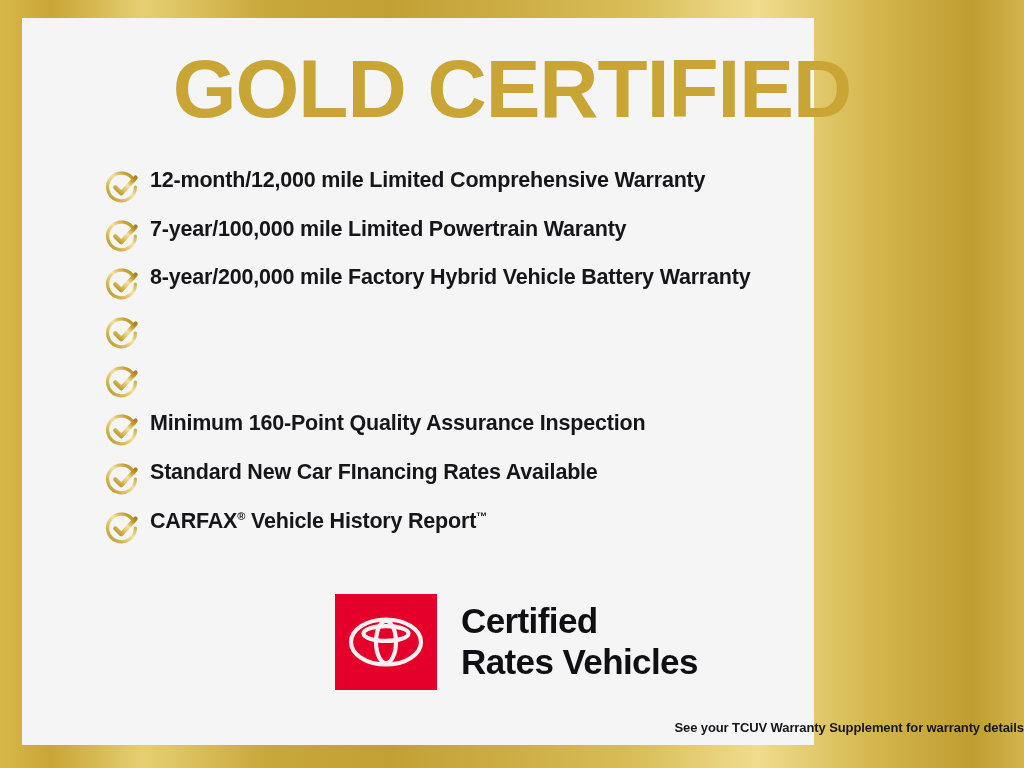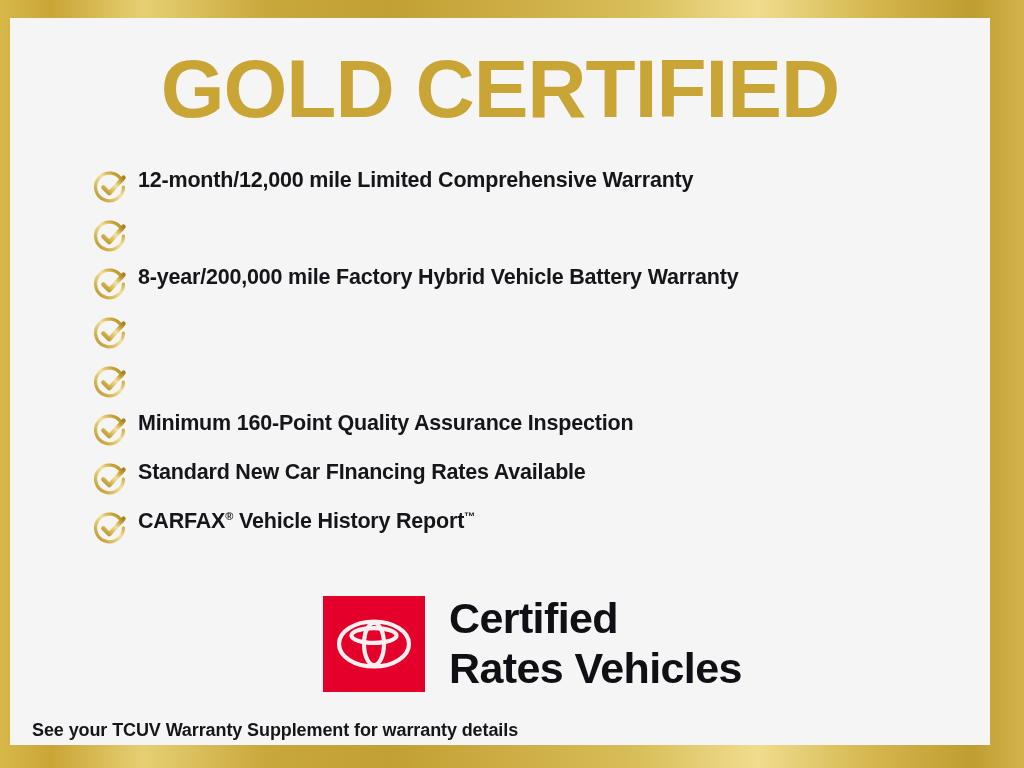--- a/index.html
+++ b/index.html
@@ -21,22 +21,22 @@
         #f0dc8f 74%,
         #d5b74e 85%,
         #bf9d30 95%,
         #d3b44c 100%);
     position:relative;
   }
 
   
   #card {
     position:absolute;
-    left:10px; top:18px;
-    width:980px; height:727px;
+    left:22px; top:18px;
+    width:792px; height:727px;
     background:#f5f5f6;
   }
 
   
   #title {
     position:absolute;
     left:83px; top:30px;
     width:814px;
     text-align:center;
     font-size:82px;
@@ -90,35 +90,35 @@
   #toyota-badge {
     width:102px; height:96px;
     background:#e4002b;
     display:flex;
     align-items:center;
     justify-content:center;
     flex:0 0 102px;
   }
   #lockup-text {
     margin-left:24px;
-    font-size:43px;
+    font-size:35px;
     font-weight:bold;
     line-height:1.16;
     color:#101014;
     letter-spacing:-0.6px;
     white-space:nowrap;
   }
 
   
   #footer {
     position:absolute;
     left:22px; top:702px;
     width:980px;
-    text-align:left;
-    font-size:18px;
+    text-align:right;
+    font-size:13px;
     font-weight:bold;
     color:#16161a;
     letter-spacing:-0.1px;
   }
 </style>
 </head>
 <body>
 
 <div id="card">
 
@@ -145,20 +145,21 @@
       <span class="benefit-text">12-month/12,000 mile Limited Comprehensive Warranty</span>
     </div>
 
     <div class="benefit-row">
       <span class="check-wrap">
         <svg class="check-icon" width="38" height="38" viewBox="0 0 40 40">
           <path d="M31.5 13.5 A14.6 14.6 0 1 0 33 20" fill="none" stroke="url(#g1)" stroke-width="3.4" stroke-linecap="round"></path>
           <path d="M12 20.4 L18.2 26.6 L33.2 10.2" fill="none" stroke="url(#g1)" stroke-width="4.6" stroke-linecap="round" stroke-linejoin="round"></path>
         </svg>
       </span>
+      <span class="benefit-text">7-year/100,000 mile Limited Powertrain Waranty</span>
     </div>
 
     <div class="benefit-row">
       <span class="check-wrap">
         <svg class="check-icon" width="38" height="38" viewBox="0 0 40 40">
           <path d="M31.5 13.5 A14.6 14.6 0 1 0 33 20" fill="none" stroke="url(#g1)" stroke-width="3.4" stroke-linecap="round"></path>
           <path d="M12 20.4 L18.2 26.6 L33.2 10.2" fill="none" stroke="url(#g1)" stroke-width="4.6" stroke-linecap="round" stroke-linejoin="round"></path>
         </svg>
       </span>
       <span class="benefit-text">8-year/200,000 mile Factory Hybrid Vehicle Battery Warranty</span>

